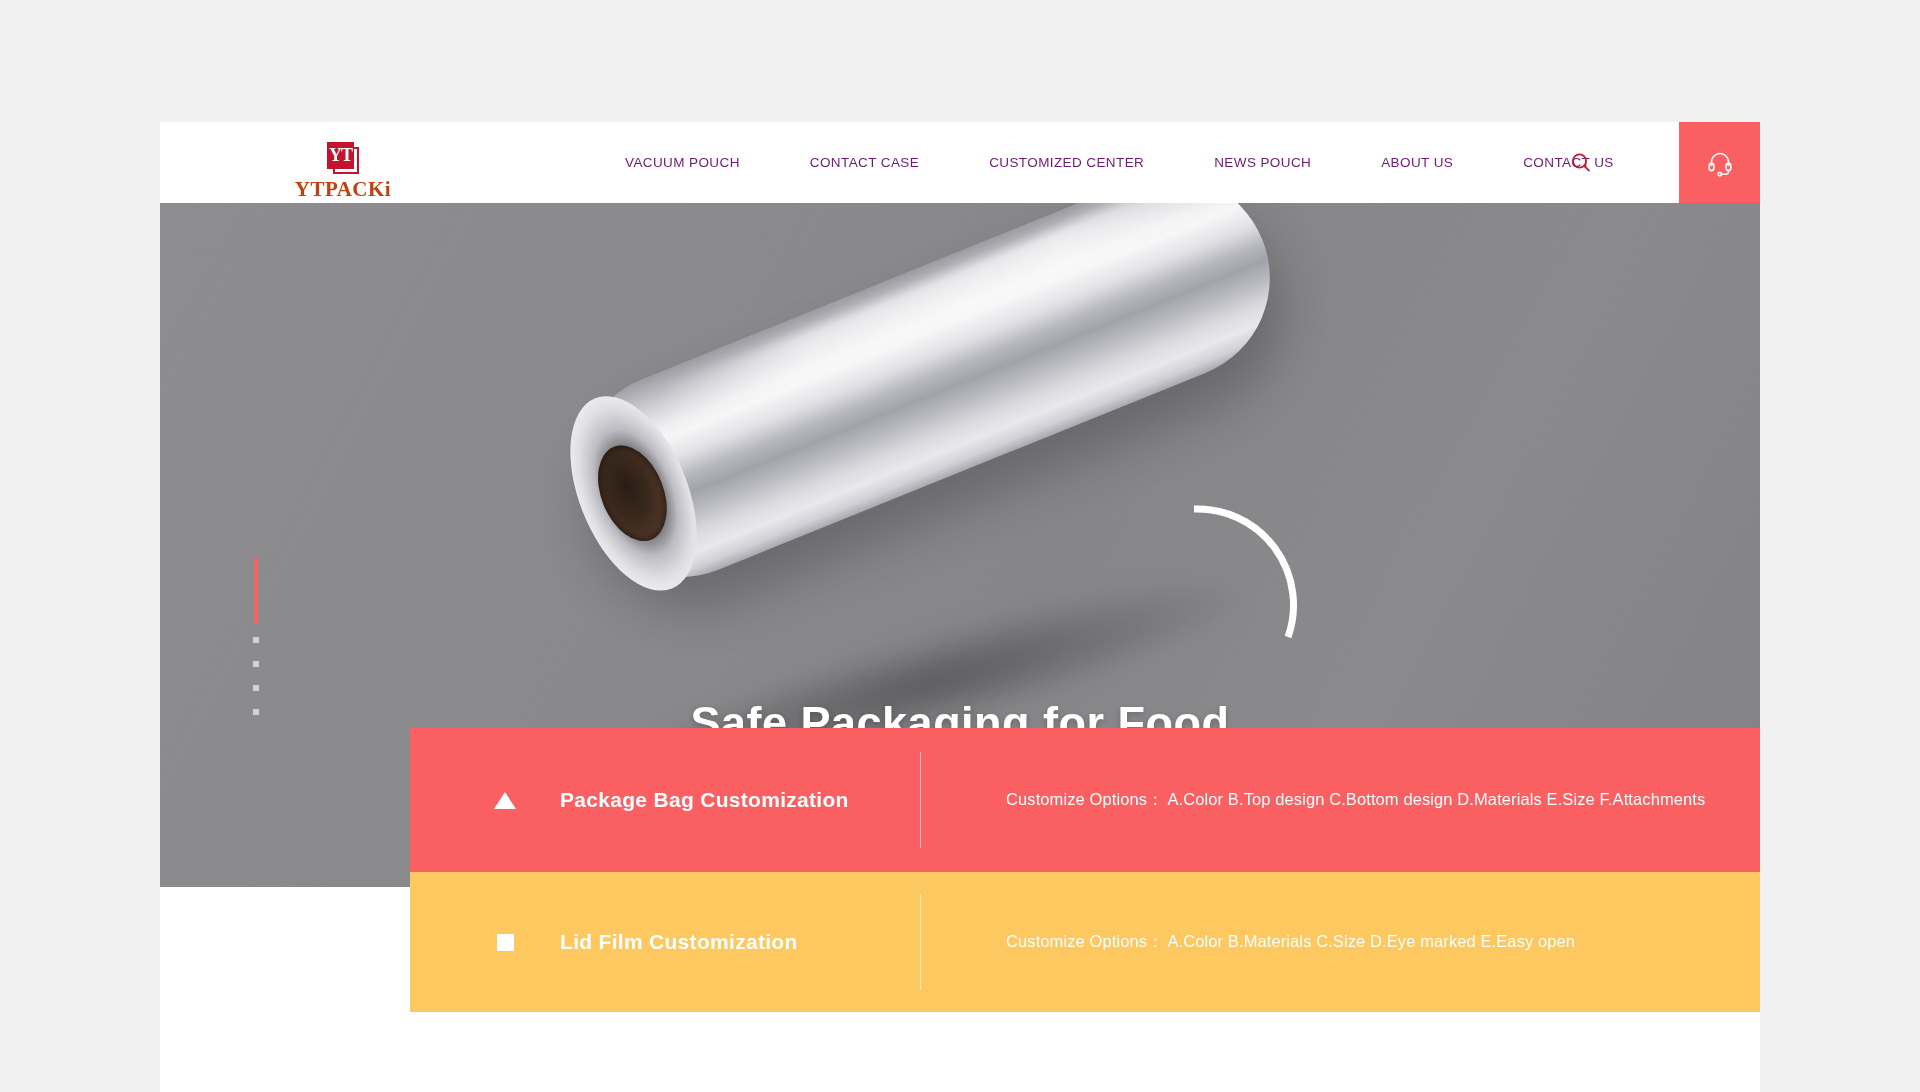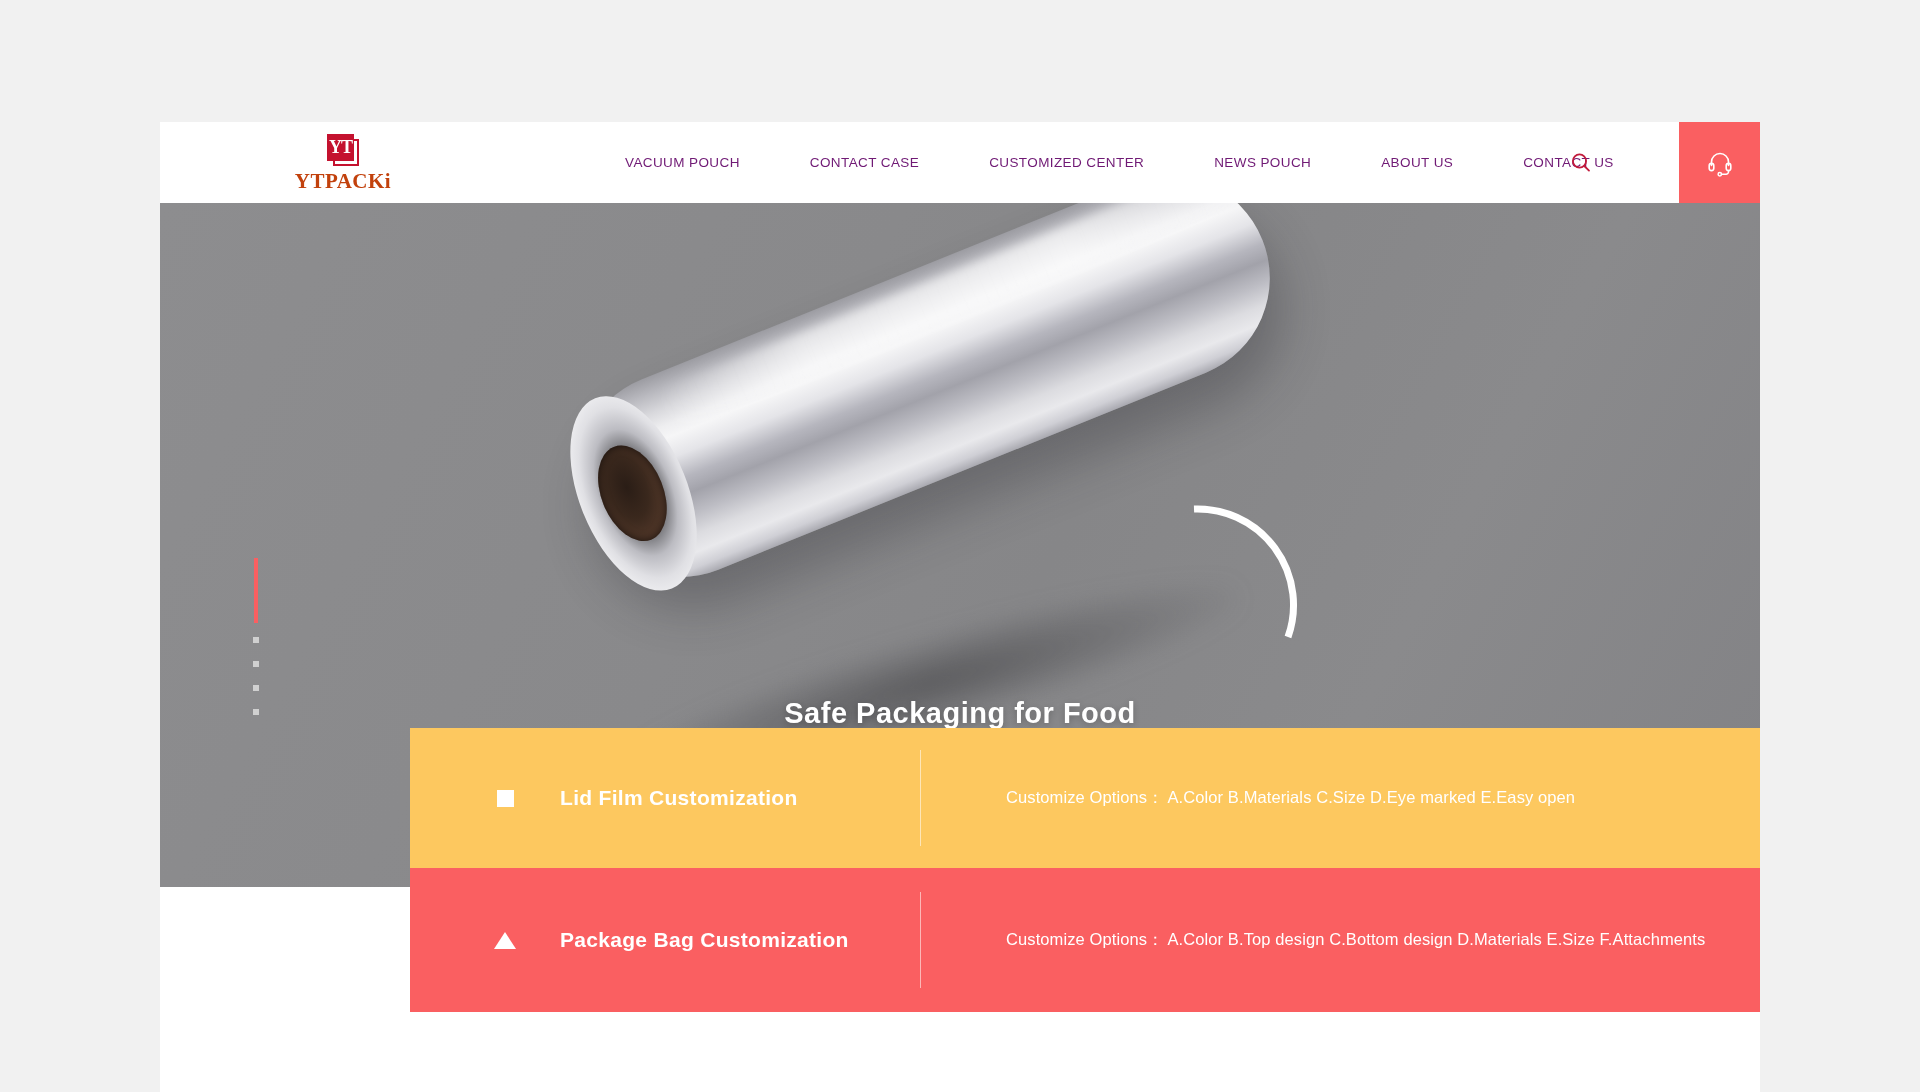--- a/index.html
+++ b/index.html
@@ -47,21 +47,21 @@
     top: 4px;
     width: 150px;
     height: 72px;
     text-align: center;
     cursor: pointer;
   }
   #logo-mark {
     position: relative;
     width: 36px;
     height: 34px;
-    margin: 8px auto 1px auto;
+    margin: 16px auto 1px auto;
     text-decoration: underline;
   }
   #logo-mark .sq-back {
     position: absolute;
     left: 8px; top: 5px;
     width: 26px; height: 27px;
     background: #ffffff;
     border: 2px solid #c4122f;
     box-sizing: border-box;
   }
@@ -225,21 +225,21 @@
     height: 140px;
   }
 
   #hero-title {
     position: absolute;
     left: 0;
     top: 494px;
     width: 1600px;
     text-align: center;
     color: #ffffff;
-    font-size: 29px;
+    font-size: 45px;
     font-weight: bold;
     letter-spacing: 0.5px;
     text-shadow: 0 2px 6px rgba(0,0,0,0.22);
   }
   #hero-sub {
     position: absolute;
     left: 0;
     top: 552px;
     width: 1600px;
     text-align: center;
@@ -407,33 +407,33 @@
       <div class="dot"></div>
       <div class="dot"></div>
       <div class="dot"></div>
     </div>
   </div>
 
   <div id="below"></div>
 
   <div id="bands">
 
+    <div class="band red">
+      <div class="band-icon">
+          <div class="tri"></div>
+        </div>
+      <div class="band-title">Package Bag Customization</div>
+      <div class="band-sep"></div>
+      <div class="band-desc">Customize Options： A.Color B.Top design C.Bottom design D.Materials E.Size F.Attachments</div>
+    </div>
+
     <div class="band yellow">
       <div class="band-icon">
           <div class="sqr"></div>
         </div>
       <div class="band-title">Lid Film Customization</div>
       <div class="band-sep"></div>
       <div class="band-desc">Customize Options： A.Color B.Materials C.Size D.Eye marked E.Easy open</div>
     </div>
 
-    <div class="band red">
-      <div class="band-icon">
-          <div class="tri"></div>
-        </div>
-      <div class="band-title">Package Bag Customization</div>
-      <div class="band-sep"></div>
-      <div class="band-desc">Customize Options： A.Color B.Top design C.Bottom design D.Materials E.Size F.Attachments</div>
-    </div>
-
   </div>
 
 </div>
 
 </body></html>

